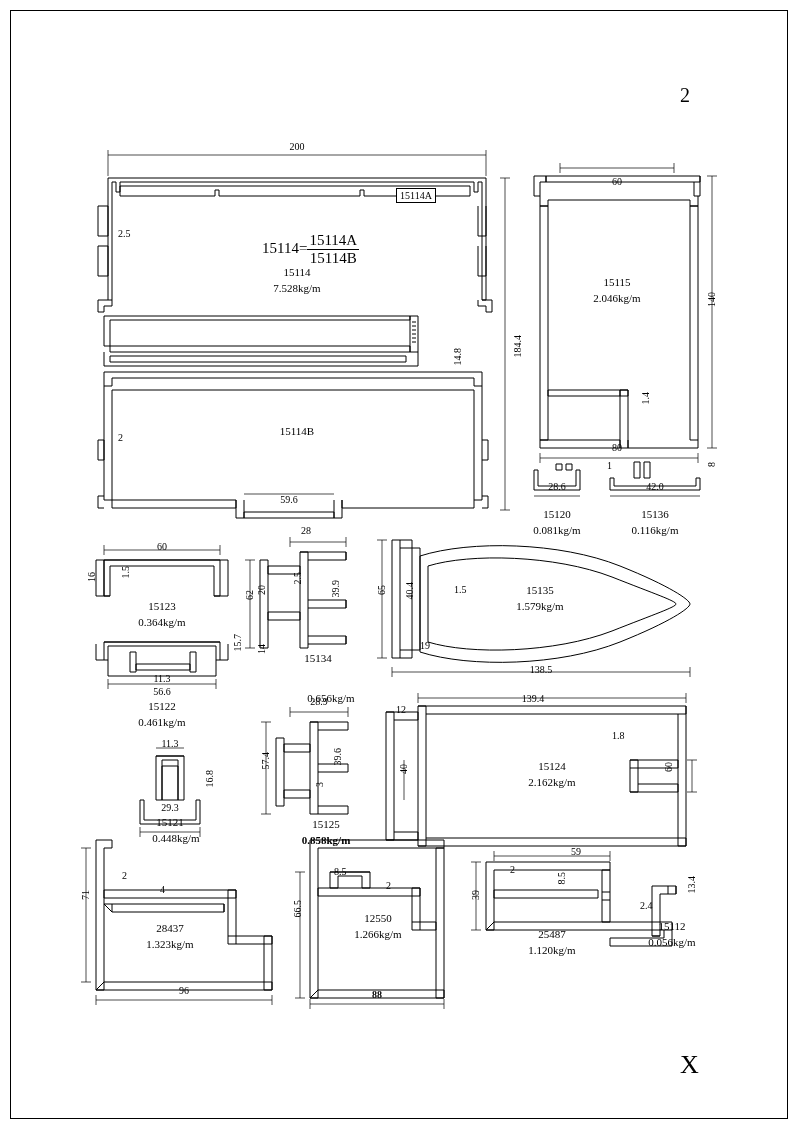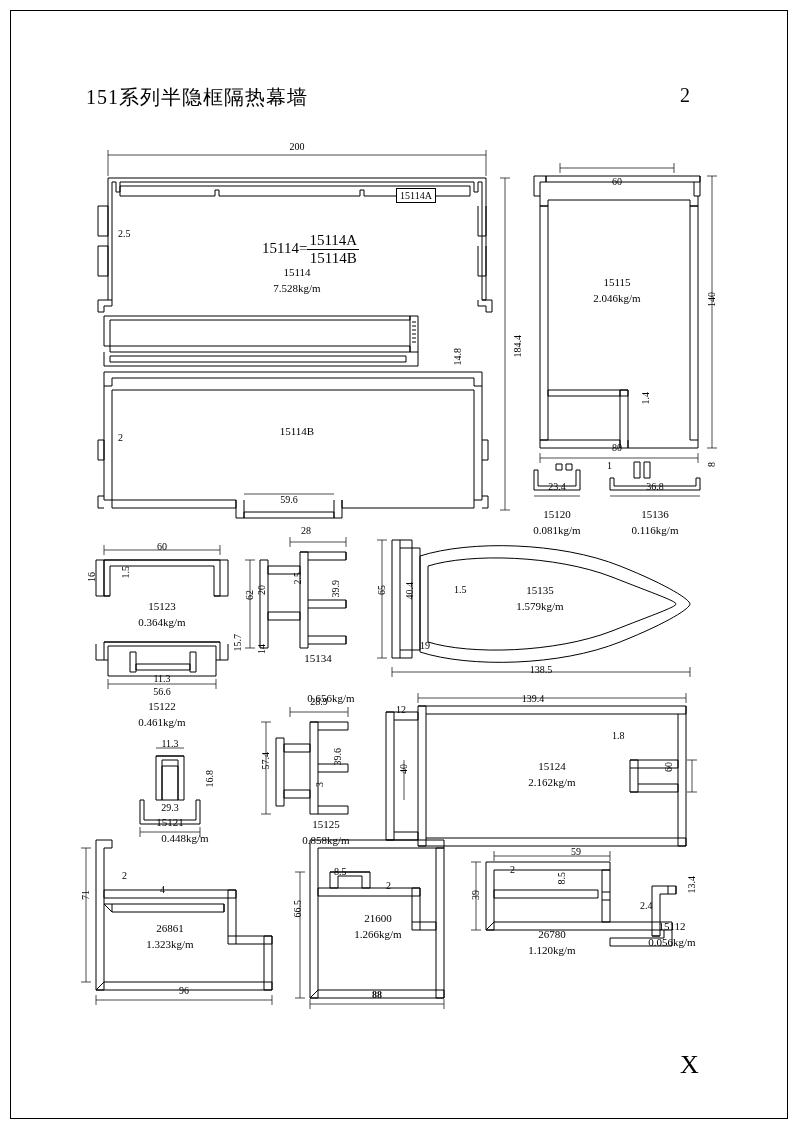--- a/index.html
+++ b/index.html
@@ -18,21 +18,20 @@
   .frac{display:inline-block;text-align:center;vertical-align:middle;}
   .frac .n{border-bottom:1px solid #000;display:block;padding:0 2px;}
   .frac .d{display:block;padding:0 2px;}
 </style>
 </head>
 <body>
 
 <div id="sheet">
   <div class="bdr"></div>
 
-  <div class="title">151系列半隐框隔热幕墙</div>
   <div class="pageno">2</div>
   <div class="sheetmark">X</div>
 
   <svg width="800" height="1131">
     <g fill="none" stroke="#000" stroke-width="1">
 
       <path d="M108,178 L108,300 L112,300 L112,182 L116,182 L116,192 L120,192 L120,182 L474,182
                L474,192 L478,192 L478,182 L482,182 L482,300 L486,300 L486,178 Z"></path>
 
       <path d="M120,186 L120,196 L215,196 L215,190 L219,190 L219,196 L360,196 L360,190 L364,190 L364,196 L470,196 L470,186 Z"></path>
@@ -245,25 +244,25 @@
   <div class="lbl c big" style="left:297px;top:425px;">15114B</div>
   <div class="lbl c" style="left:289px;top:494px;">59.6</div>
 
   <div class="lbl c" style="left:617px;top:176px;">60</div>
   <div class="lbl c big" style="left:617px;top:276px;">15115</div>
   <div class="lbl c big" style="left:617px;top:292px;">2.046kg/m</div>
   <div class="lbl v" style="left:706px;top:292px;">140</div>
   <div class="lbl v" style="left:640px;top:392px;">1.4</div>
   <div class="lbl c" style="left:617px;top:442px;">80</div>
 
-  <div class="lbl c" style="left:557px;top:481px;">23.4</div>
+  <div class="lbl c" style="left:557px;top:481px;">28.6</div>
   <div class="lbl c big" style="left:557px;top:508px;">15120</div>
   <div class="lbl c big" style="left:557px;top:524px;">0.081kg/m</div>
 
-  <div class="lbl c" style="left:655px;top:481px;">36.8</div>
+  <div class="lbl c" style="left:655px;top:481px;">42.0</div>
   <div class="lbl v" style="left:706px;top:462px;">8</div>
   <div class="lbl" style="left:607px;top:460px;">1</div>
   <div class="lbl c big" style="left:655px;top:508px;">15136</div>
   <div class="lbl c big" style="left:655px;top:524px;">0.116kg/m</div>
 
   <div class="lbl c" style="left:162px;top:541px;">60</div>
   <div class="lbl v" style="left:86px;top:572px;">16</div>
   <div class="lbl v" style="left:120px;top:566px;">1.5</div>
   <div class="lbl c big" style="left:162px;top:600px;">15123</div>
   <div class="lbl c big" style="left:162px;top:616px;">0.364kg/m</div>
@@ -288,55 +287,55 @@
   <div class="lbl" style="left:454px;top:584px;">1.5</div>
   <div class="lbl" style="left:420px;top:640px;">19</div>
   <div class="lbl c big" style="left:540px;top:584px;">15135</div>
   <div class="lbl c big" style="left:540px;top:600px;">1.579kg/m</div>
   <div class="lbl c" style="left:541px;top:664px;">138.5</div>
 
   <div class="lbl c" style="left:170px;top:738px;">11.3</div>
   <div class="lbl v" style="left:204px;top:770px;">16.8</div>
   <div class="lbl c" style="left:170px;top:802px;">29.3</div>
   <div class="lbl c big" style="left:170px;top:816px;">15121</div>
-  <div class="lbl c big" style="left:185px;top:832px;">0.448kg/m</div>
+  <div class="lbl c big" style="left:176px;top:832px;">0.448kg/m</div>
 
   <div class="lbl c" style="left:319px;top:696px;">28.9</div>
   <div class="lbl v" style="left:260px;top:752px;">57.4</div>
   <div class="lbl v" style="left:332px;top:748px;">39.6</div>
   <div class="lbl v" style="left:314px;top:782px;">3</div>
   <div class="lbl c big" style="left:326px;top:818px;">15125</div>
-  <div class="lbl c big" style="left:326px;top:834px;">0.858kg/m</div>
+  <div class="lbl c big" style="left:326px;top:834px;font-weight:bold;">0.858kg/m</div>
 
   <div class="lbl" style="left:396px;top:704px;">12</div>
   <div class="lbl c" style="left:533px;top:693px;">139.4</div>
   <div class="lbl" style="left:612px;top:730px;">1.8</div>
   <div class="lbl v" style="left:398px;top:764px;">40</div>
   <div class="lbl v" style="left:663px;top:762px;">60</div>
   <div class="lbl c big" style="left:552px;top:760px;">15124</div>
   <div class="lbl c big" style="left:552px;top:776px;">2.162kg/m</div>
 
   <div class="lbl v" style="left:80px;top:890px;">71</div>
   <div class="lbl" style="left:122px;top:870px;">2</div>
   <div class="lbl" style="left:160px;top:884px;">4</div>
-  <div class="lbl c big" style="left:170px;top:922px;">26861</div>
+  <div class="lbl c big" style="left:170px;top:922px;">28437</div>
   <div class="lbl c big" style="left:170px;top:938px;">1.323kg/m</div>
   <div class="lbl c" style="left:184px;top:985px;">96</div>
 
   <div class="lbl v" style="left:292px;top:900px;">66.5</div>
   <div class="lbl" style="left:334px;top:866px;">8.5</div>
   <div class="lbl" style="left:386px;top:880px;">2</div>
-  <div class="lbl c big" style="left:378px;top:912px;">21600</div>
+  <div class="lbl c big" style="left:378px;top:912px;">12550</div>
   <div class="lbl c big" style="left:378px;top:928px;">1.266kg/m</div>
   <div class="lbl c" style="left:377px;top:989px;font-weight:bold;">88</div>
 
   <div class="lbl c" style="left:552px;top:846px;margin-left:24px;">59</div>
   <div class="lbl" style="left:510px;top:864px;">2</div>
   <div class="lbl v" style="left:556px;top:872px;">8.5</div>
   <div class="lbl v" style="left:470px;top:890px;">39</div>
-  <div class="lbl c big" style="left:552px;top:928px;">26780</div>
+  <div class="lbl c big" style="left:552px;top:928px;">25487</div>
   <div class="lbl c big" style="left:552px;top:944px;">1.120kg/m</div>
 
   <div class="lbl v" style="left:686px;top:876px;">13.4</div>
   <div class="lbl" style="left:640px;top:900px;">2.4</div>
   <div class="lbl c big" style="left:672px;top:920px;">15112</div>
   <div class="lbl c big" style="left:672px;top:936px;">0.056kg/m</div>
 </div>
 
 </body></html>

